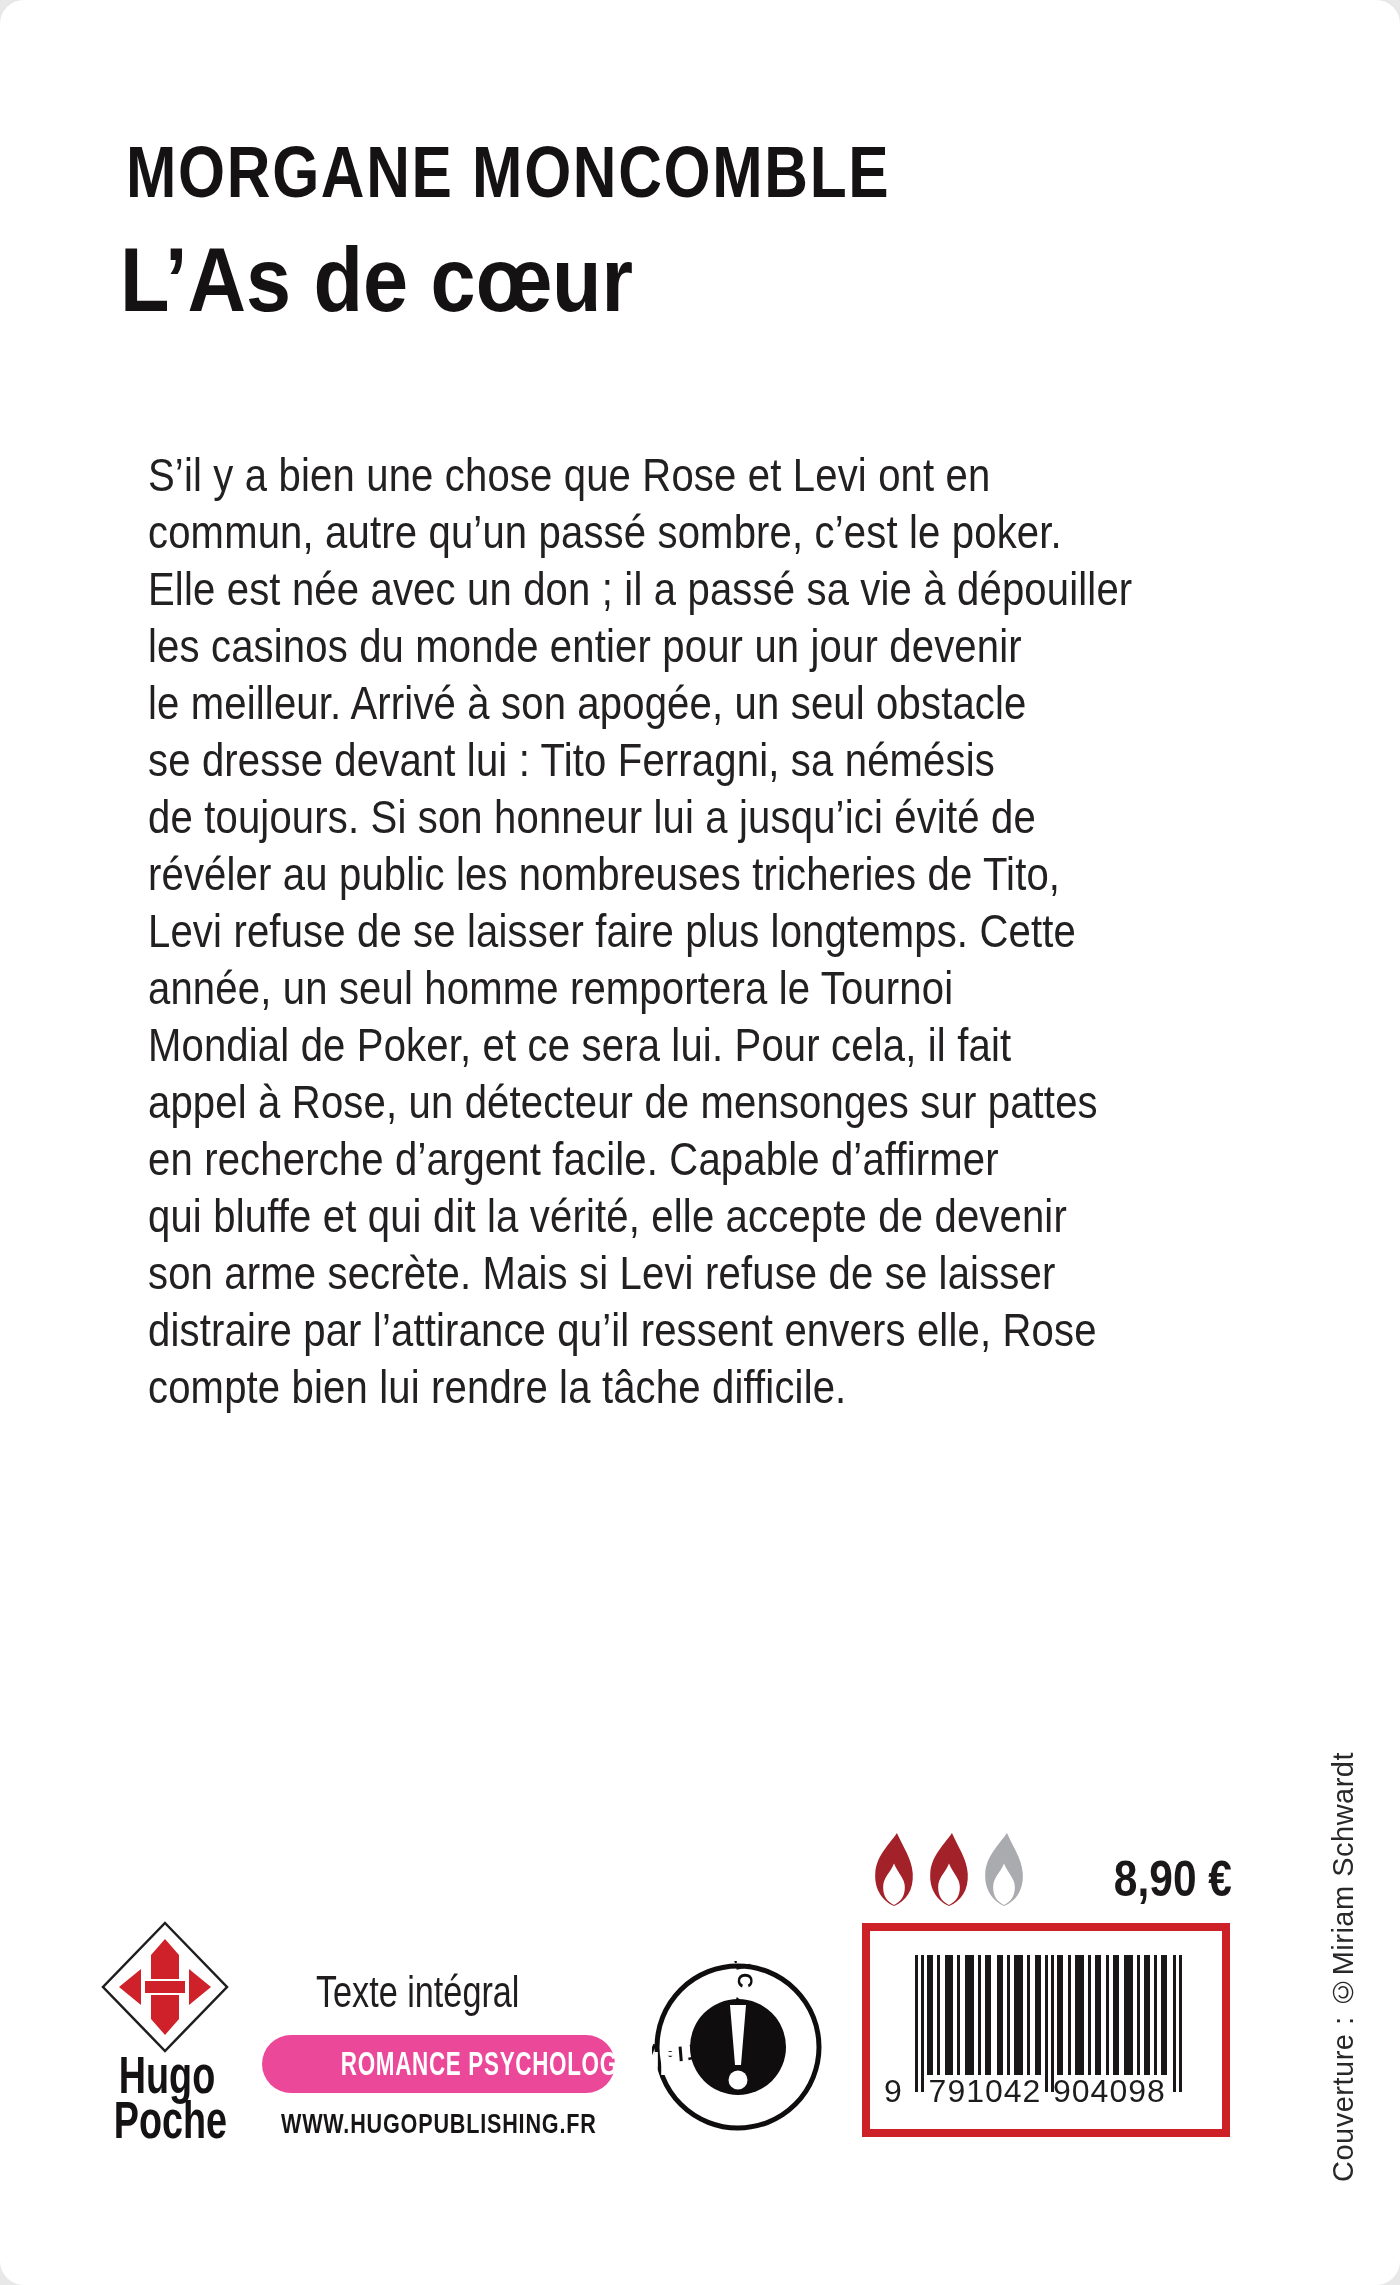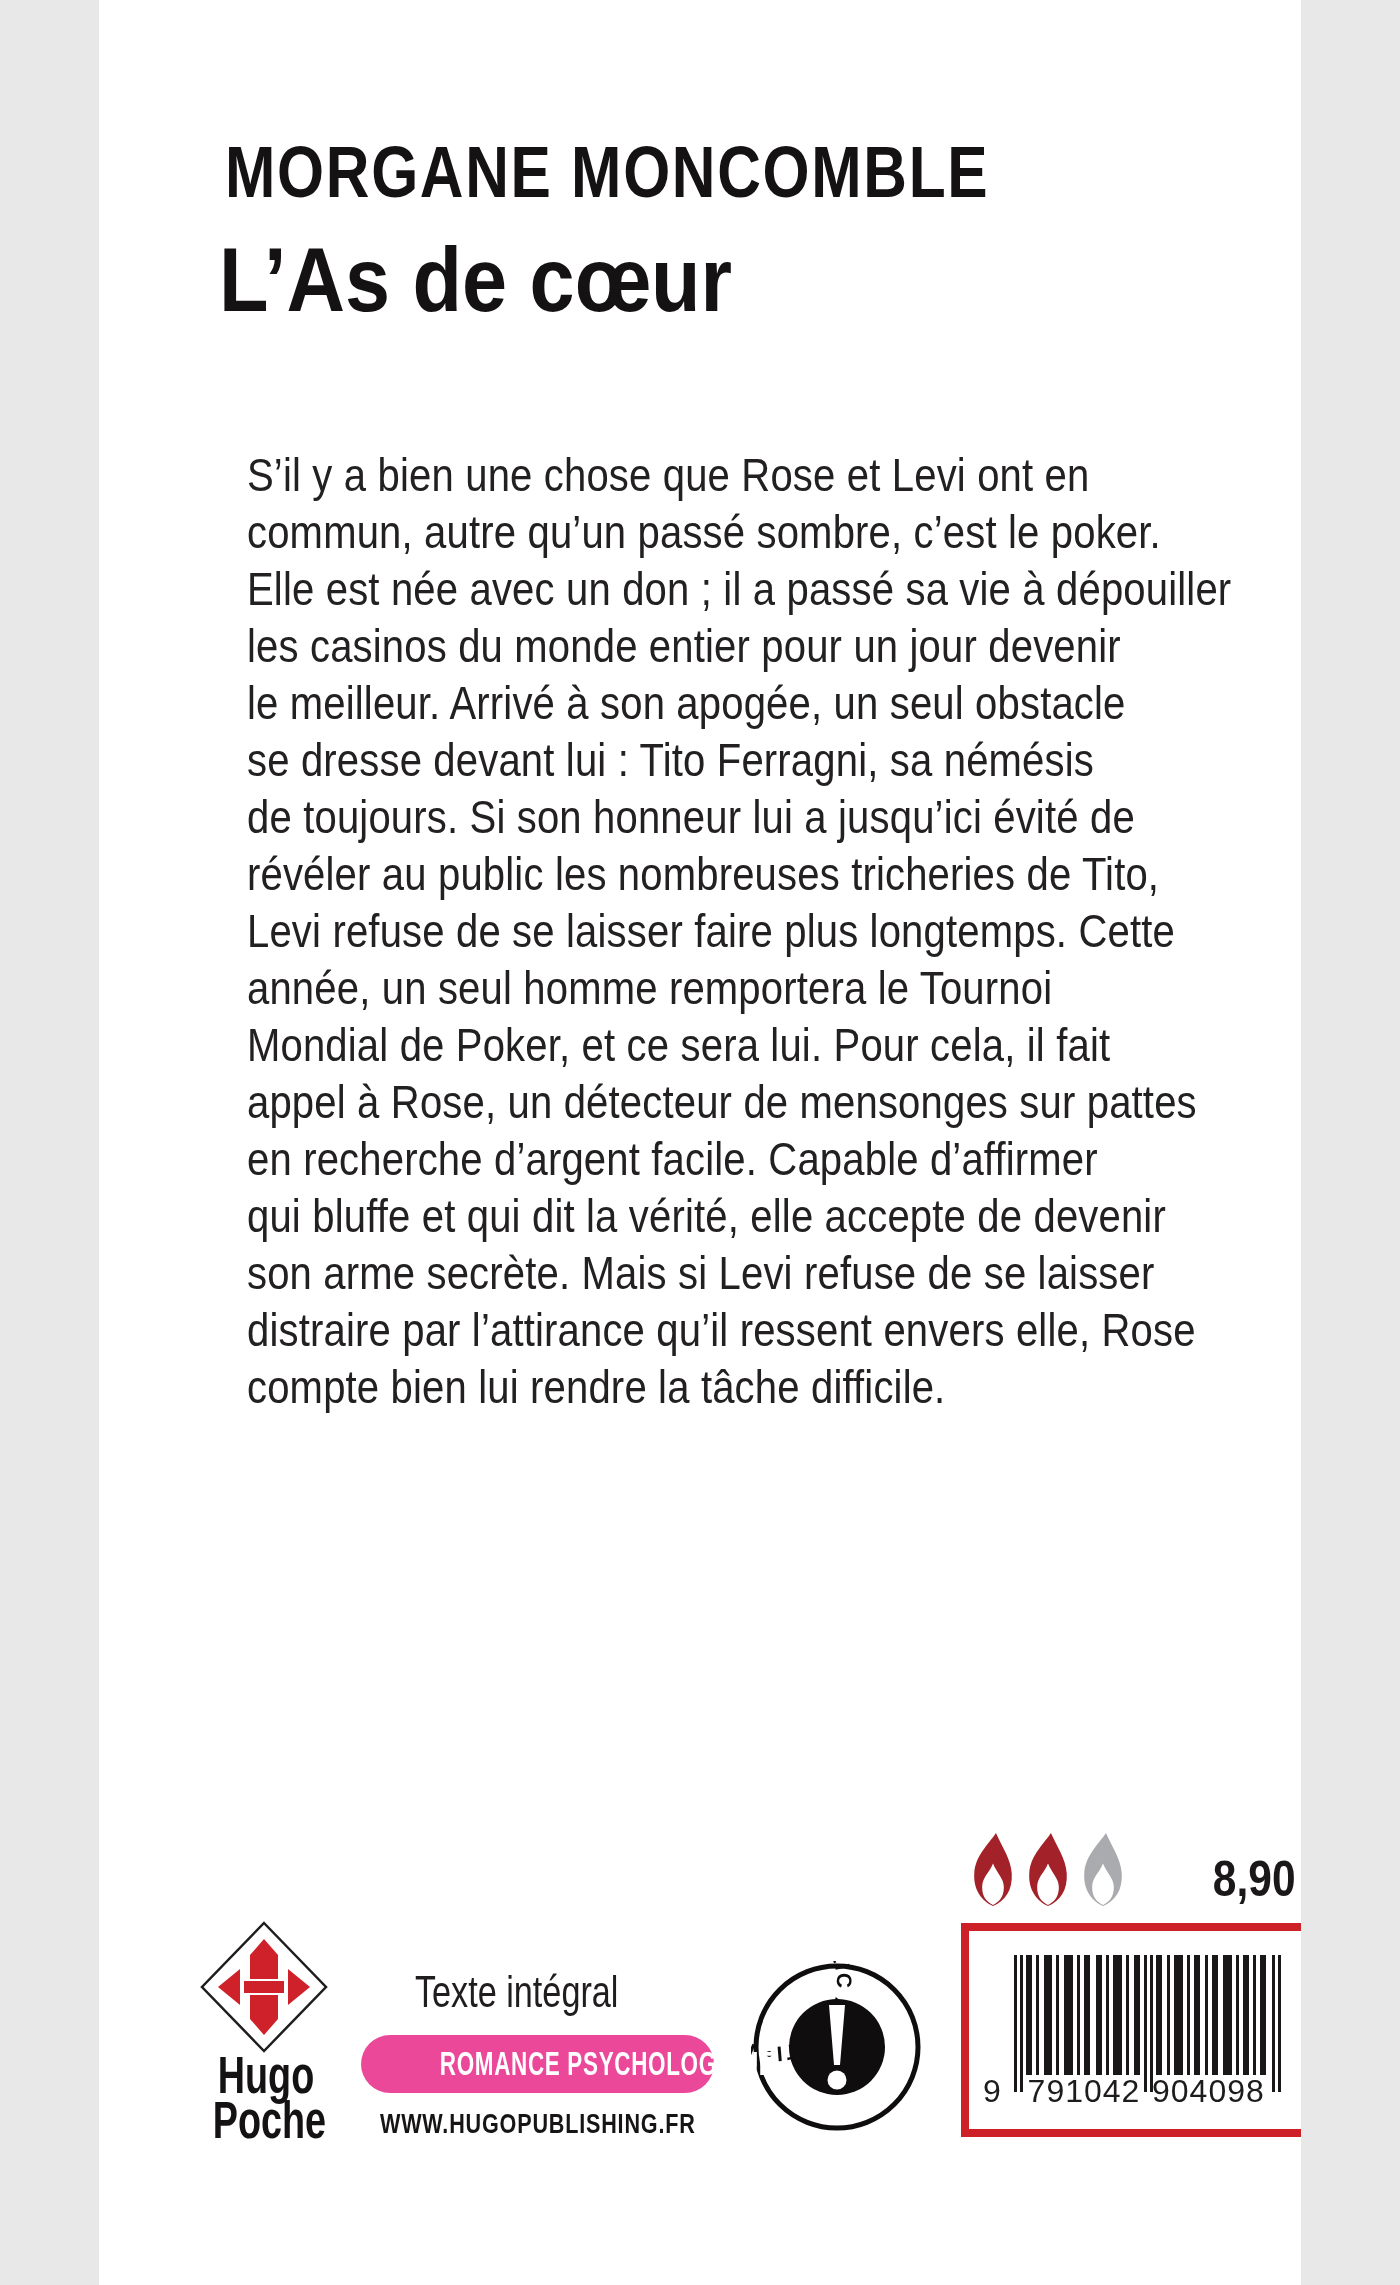--- a/index.html
+++ b/index.html
@@ -1,20 +1,21 @@
 <!DOCTYPE html>
 <html><head>
 <meta charset="utf-8">
 <style>
   html,body { margin:0; padding:0; background:#e8e8e8; }
   .page {
-    position:relative; width:1202px; height:2285px; margin:0 auto;
+    position:relative; width:1400px; height:2285px; margin:0 auto;
     background:#ffffff; overflow:hidden;
     font-family:"Liberation Sans", sans-serif;
     color:#1c191a;
+    border-radius:24px;
   }
 
   .author {
     position:absolute; left:126px; top:136px;
     font-size:72px; font-weight:bold; letter-spacing:2px;
     color:#151213; line-height:72px;
     transform:scaleX(0.84); transform-origin:0 0; white-space:nowrap;
   }
   .title {
     position:absolute; left:120px; top:234px;

